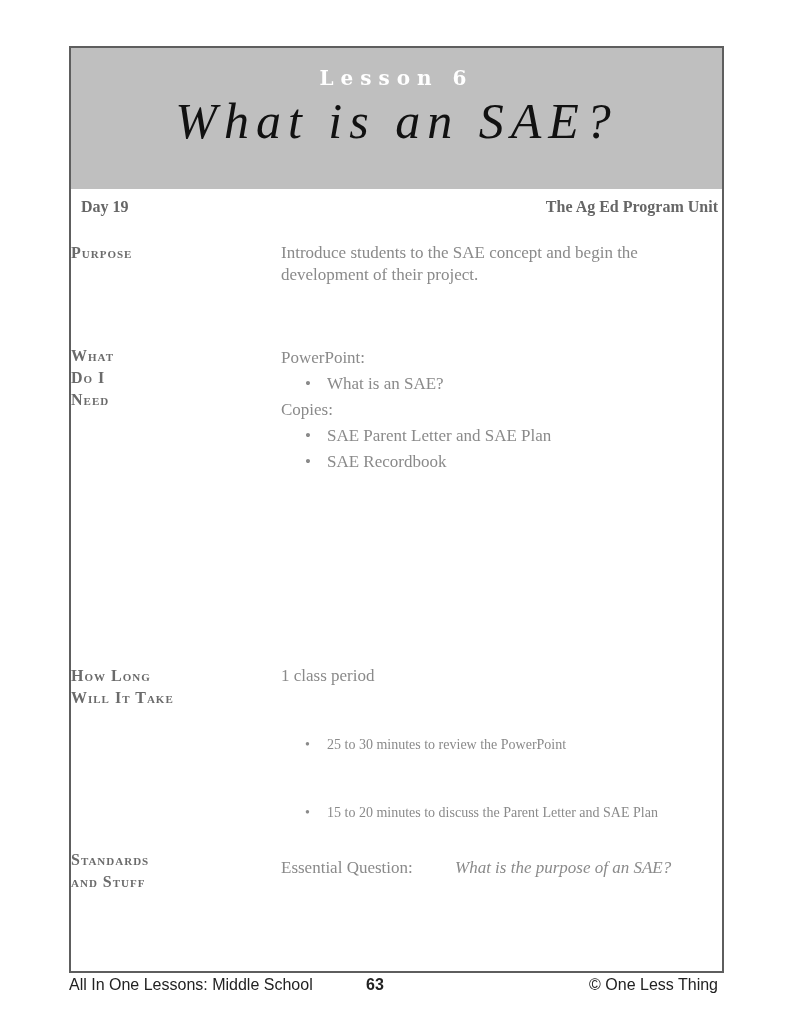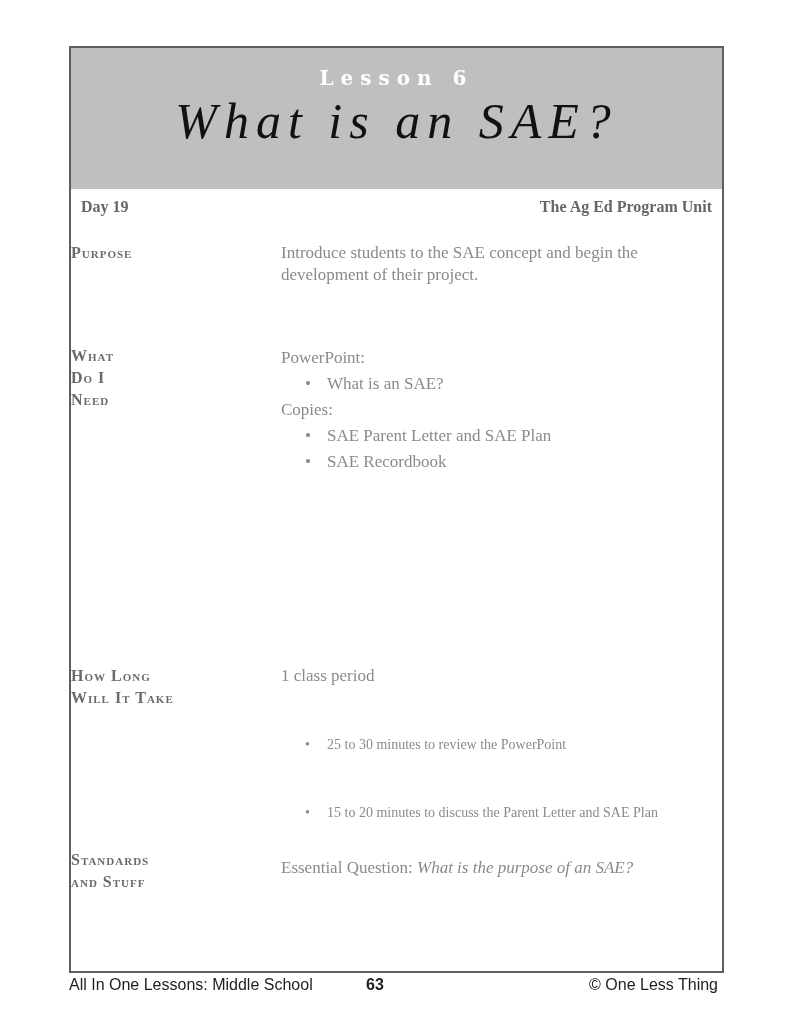--- a/index.html
+++ b/index.html
@@ -20,38 +20,38 @@
   .lesson-title {
     position: absolute; left: 0; right: 0; top: 44px; text-align: center;
     font-family: "Liberation Serif", serif; font-style: italic; font-size: 50px;
     color: #111111; letter-spacing: 7px;
   }
   .meta-left, .meta-right {
     position: absolute; top: 150px;
     font-family: "Liberation Serif", serif; font-weight: bold; font-size: 16px; color: #666666;
   }
   .meta-left { left: 10px; }
-  .meta-right { right: 10px; }
+  .meta-right { right: 4px; }
   .label {
     position: absolute; left: 0; width: 178px; 
     font-family: "Liberation Serif", serif; font-weight: bold; font-size: 16px;
     color: #6b6b6b; font-variant: small-caps; letter-spacing: 1px; line-height: 22px;
   }
   .content {
     position: absolute; left: 210px; width: 430px;
     font-family: "Liberation Serif", serif; font-size: 17px; color: #8a8a8a; line-height: 22px;
   }
   .content p { margin: 0; }
   .bullets { list-style: none; margin: 0; padding: 0; }
   .bullets li { position: relative; padding-left: 46px; }
   .bullets li::before { content: "•"; position: absolute; left: 24px; }
   .small-bullets { list-style: none; margin: 14px 0 0 0; padding: 0; font-size: 14px; line-height: 20px; }
   .small-bullets li { position: relative; padding-left: 46px; margin-bottom: 14px; margin-top: 48px; }
   .small-bullets li::before { content: "•"; position: absolute; left: 24px; }
-  .italic { font-style: italic; }
+  .italic { font-style: italic; margin-left: 38px; }
   .footer {
     position: absolute; top: 976px; font-family: "Liberation Sans", sans-serif;
     font-size: 16px; color: #222222;
   }
   .footer-left { left: 69px; }
   .footer-center { left: 366px; font-weight: bold; }
   .footer-right { right: 73px; }
 </style>
 </head>
 <body>

